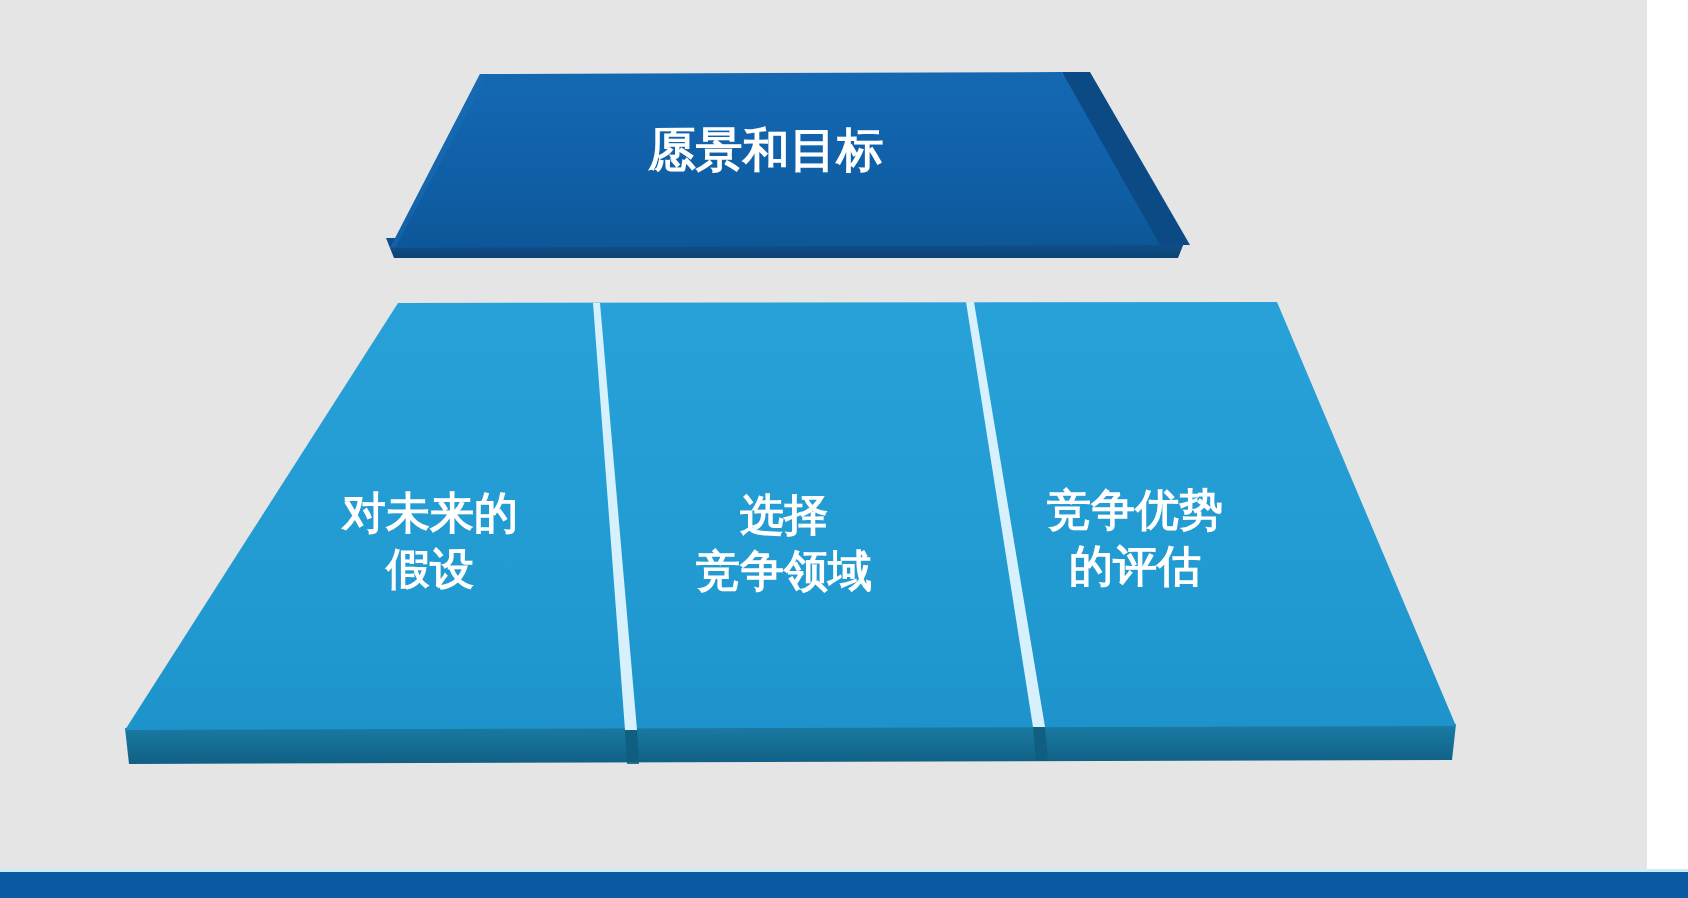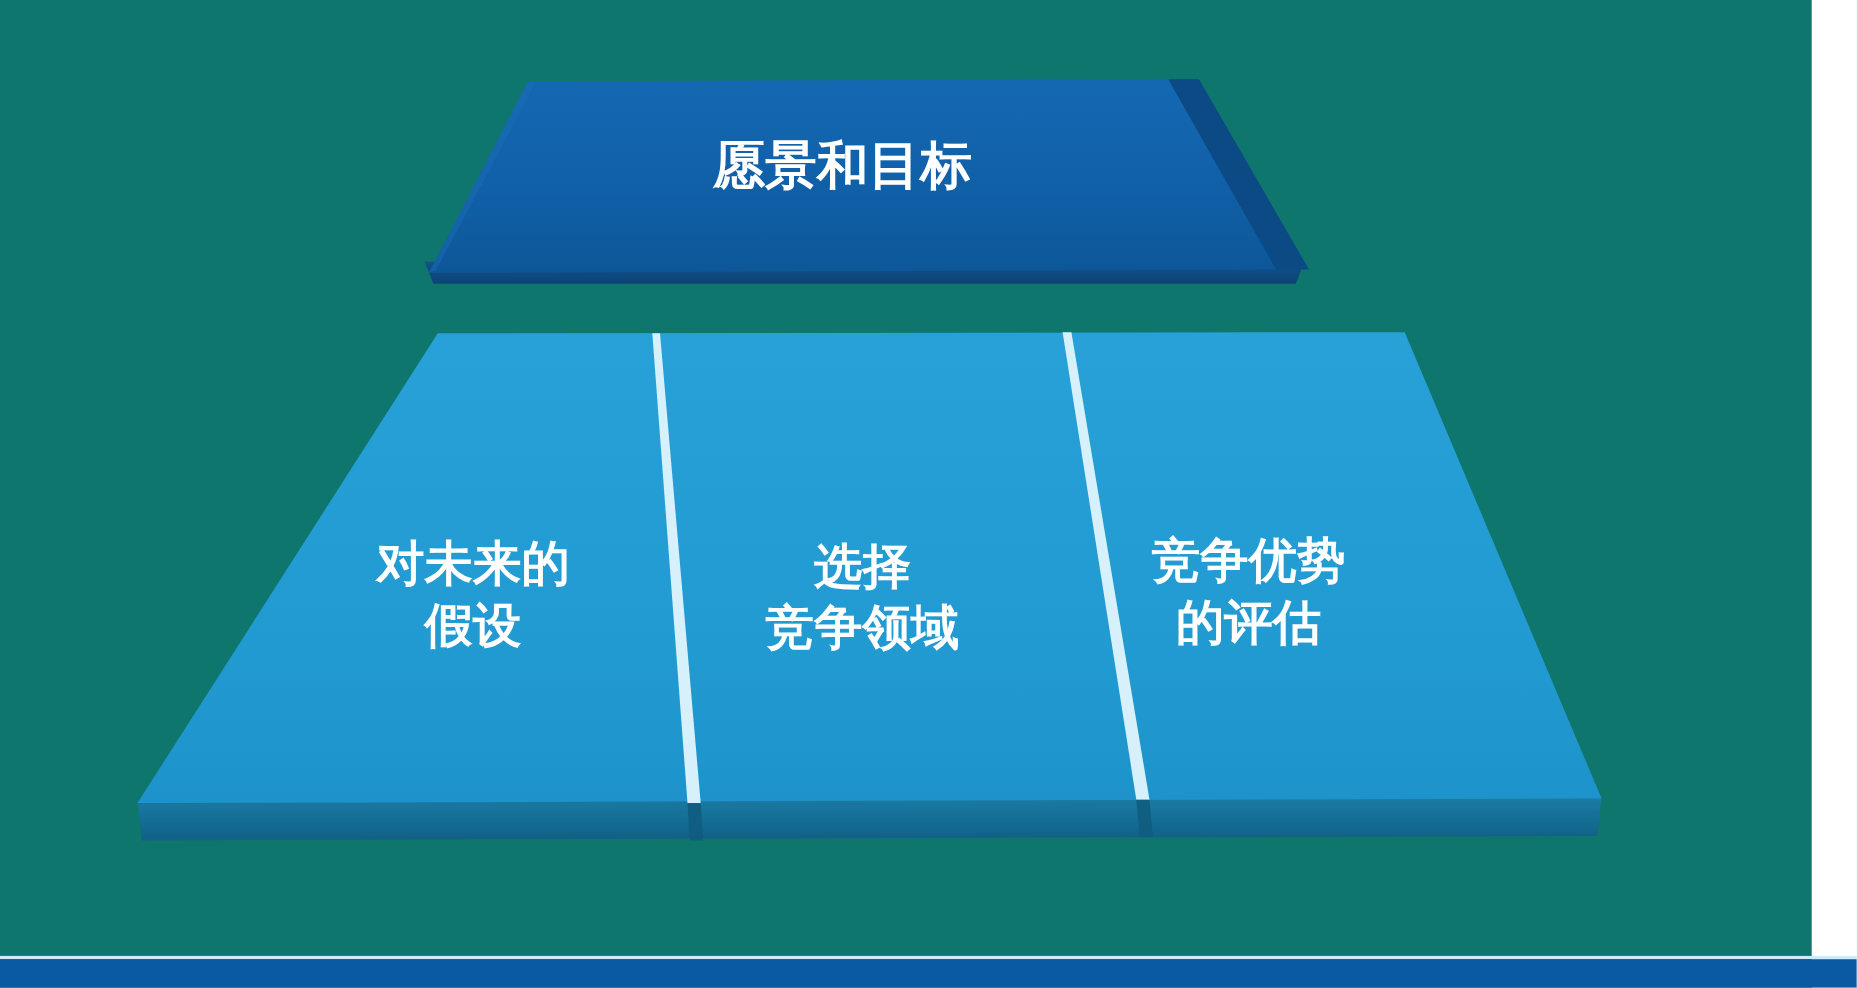--- a/index.html
+++ b/index.html
@@ -11,21 +11,21 @@
     width: 1688px;
     height: 898px;
     overflow: hidden;
     font-family: "Liberation Sans", "DejaVu Sans", sans-serif;
   }
 
   #slide {
     position: relative;
     width: 1647px;
     height: 898px;
-    background: #0f766e;
+    background: #e5e5e5;
     text-align: right;
   }
 
   
   #diagram {
     position: absolute;
     left: 0;
     top: 0;
     width: 1688px;
     height: 898px;

